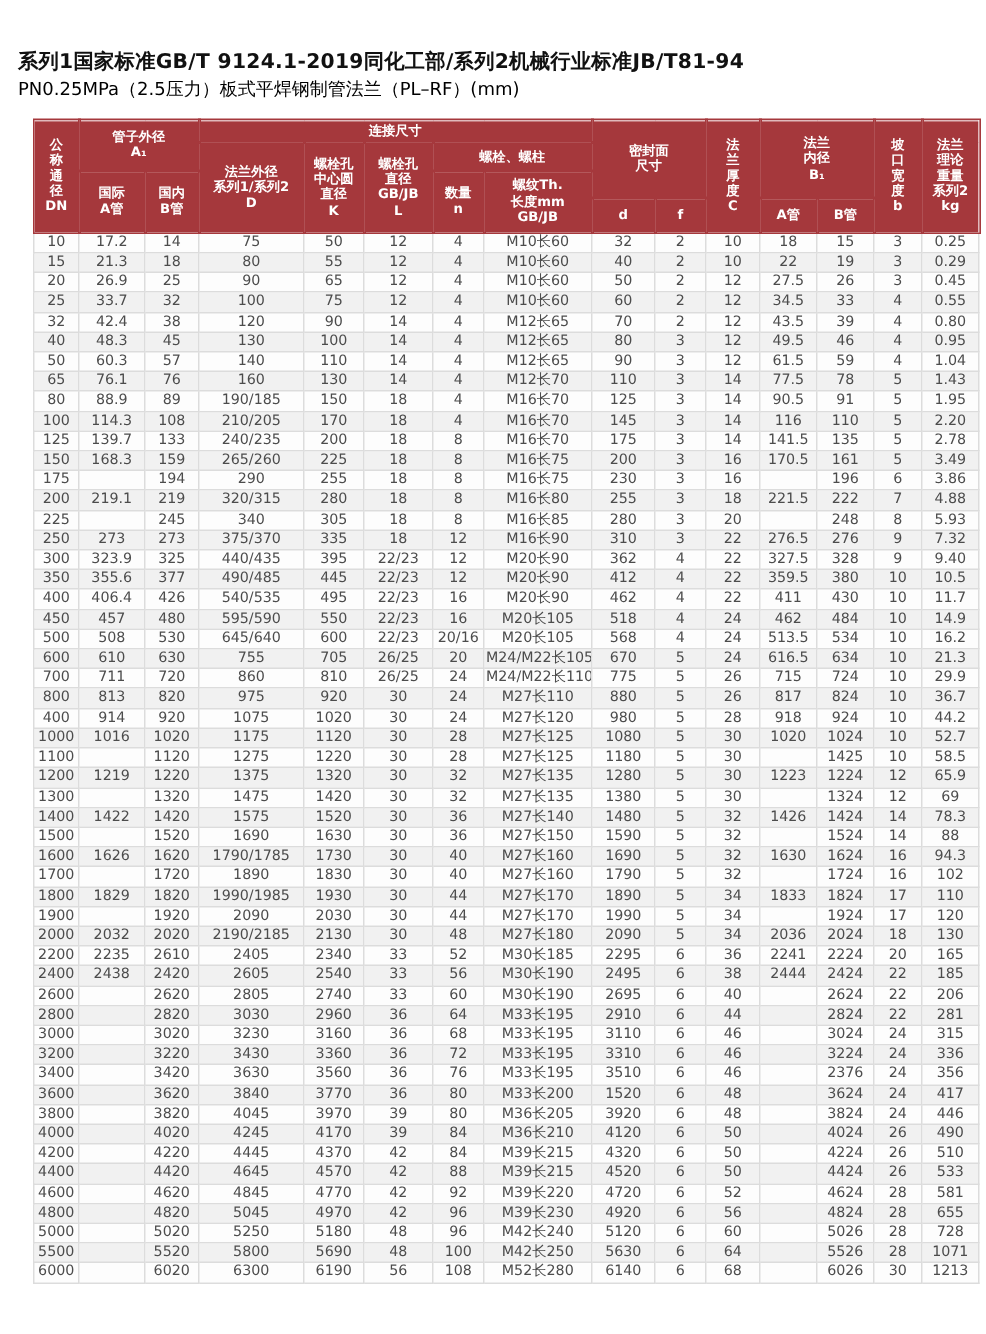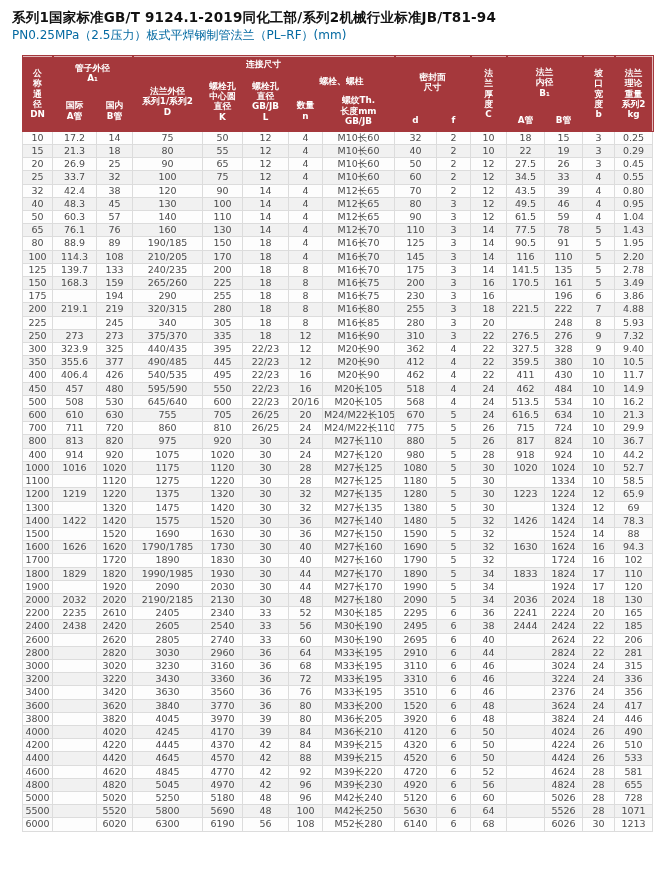--- a/index.html
+++ b/index.html
@@ -1,27 +1,27 @@
 <!DOCTYPE html>
 <html><head>
 <meta charset="utf-8">
 <style>
   html,body{margin:0;padding:0;background:#ffffff;}
   body{
     width:657px;height:889px;overflow:hidden;
     font-family:"DejaVu Sans","Liberation Sans",sans-serif;
     color:#222;
   }
-  .page{padding:8px 8px 0 10px;}
+  .page{padding:8px 8px 0 10px;margin-top:24px;}
   .title{
     font-size:13.5px;font-weight:bold;color:#111;
     line-height:1.35;margin:0 0 2px 2px;letter-spacing:0.2px;
   }
   .subtitle{
-    font-size:12px;font-weight:normal;color:#0369a1;
+    font-size:12px;font-weight:normal;color:#000000;
     margin:0 0 12px 2px;line-height:1.3;
   }
   table.flange{
     border-collapse:collapse;table-layout:fixed;
     width:630px;margin-left:12px;
     font-size:9.5px;color:#4c4c4c;
   }
   table.flange th{
     background:#a5383c;color:#ffffff;font-weight:bold;
     border:1px solid rgba(255,255,255,0.65);
@@ -581,21 +581,21 @@
           <td>1120</td>
           <td>1275</td>
           <td>1220</td>
           <td>30</td>
           <td>28</td>
           <td>M27长125</td>
           <td>1180</td>
           <td>5</td>
           <td>30</td>
           <td></td>
-          <td>1334</td>
+          <td>1425</td>
           <td>10</td>
           <td>58.5</td>
         </tr>
         <tr>
           <td>1200</td>
           <td>1219</td>
           <td>1220</td>
           <td>1375</td>
           <td>1320</td>
           <td>30</td>

